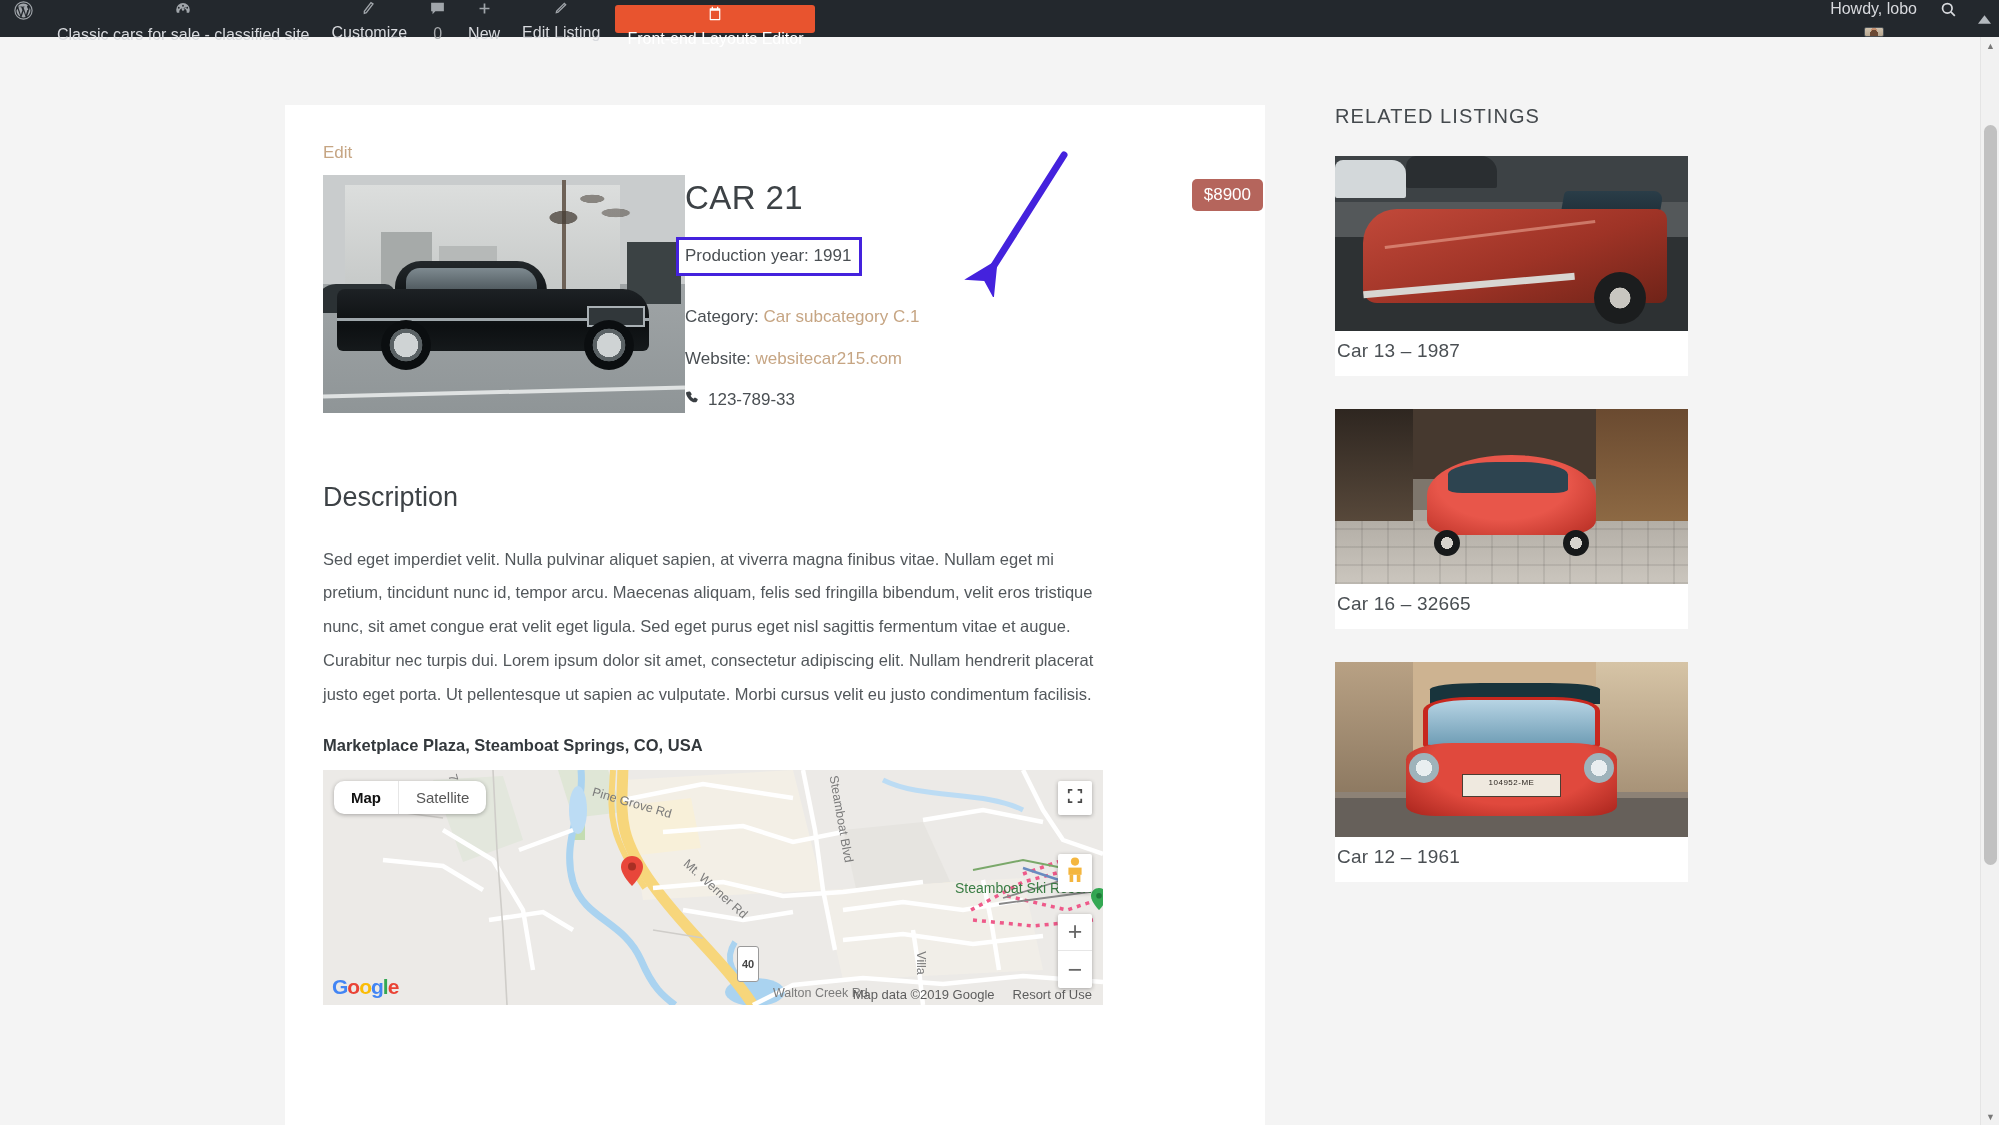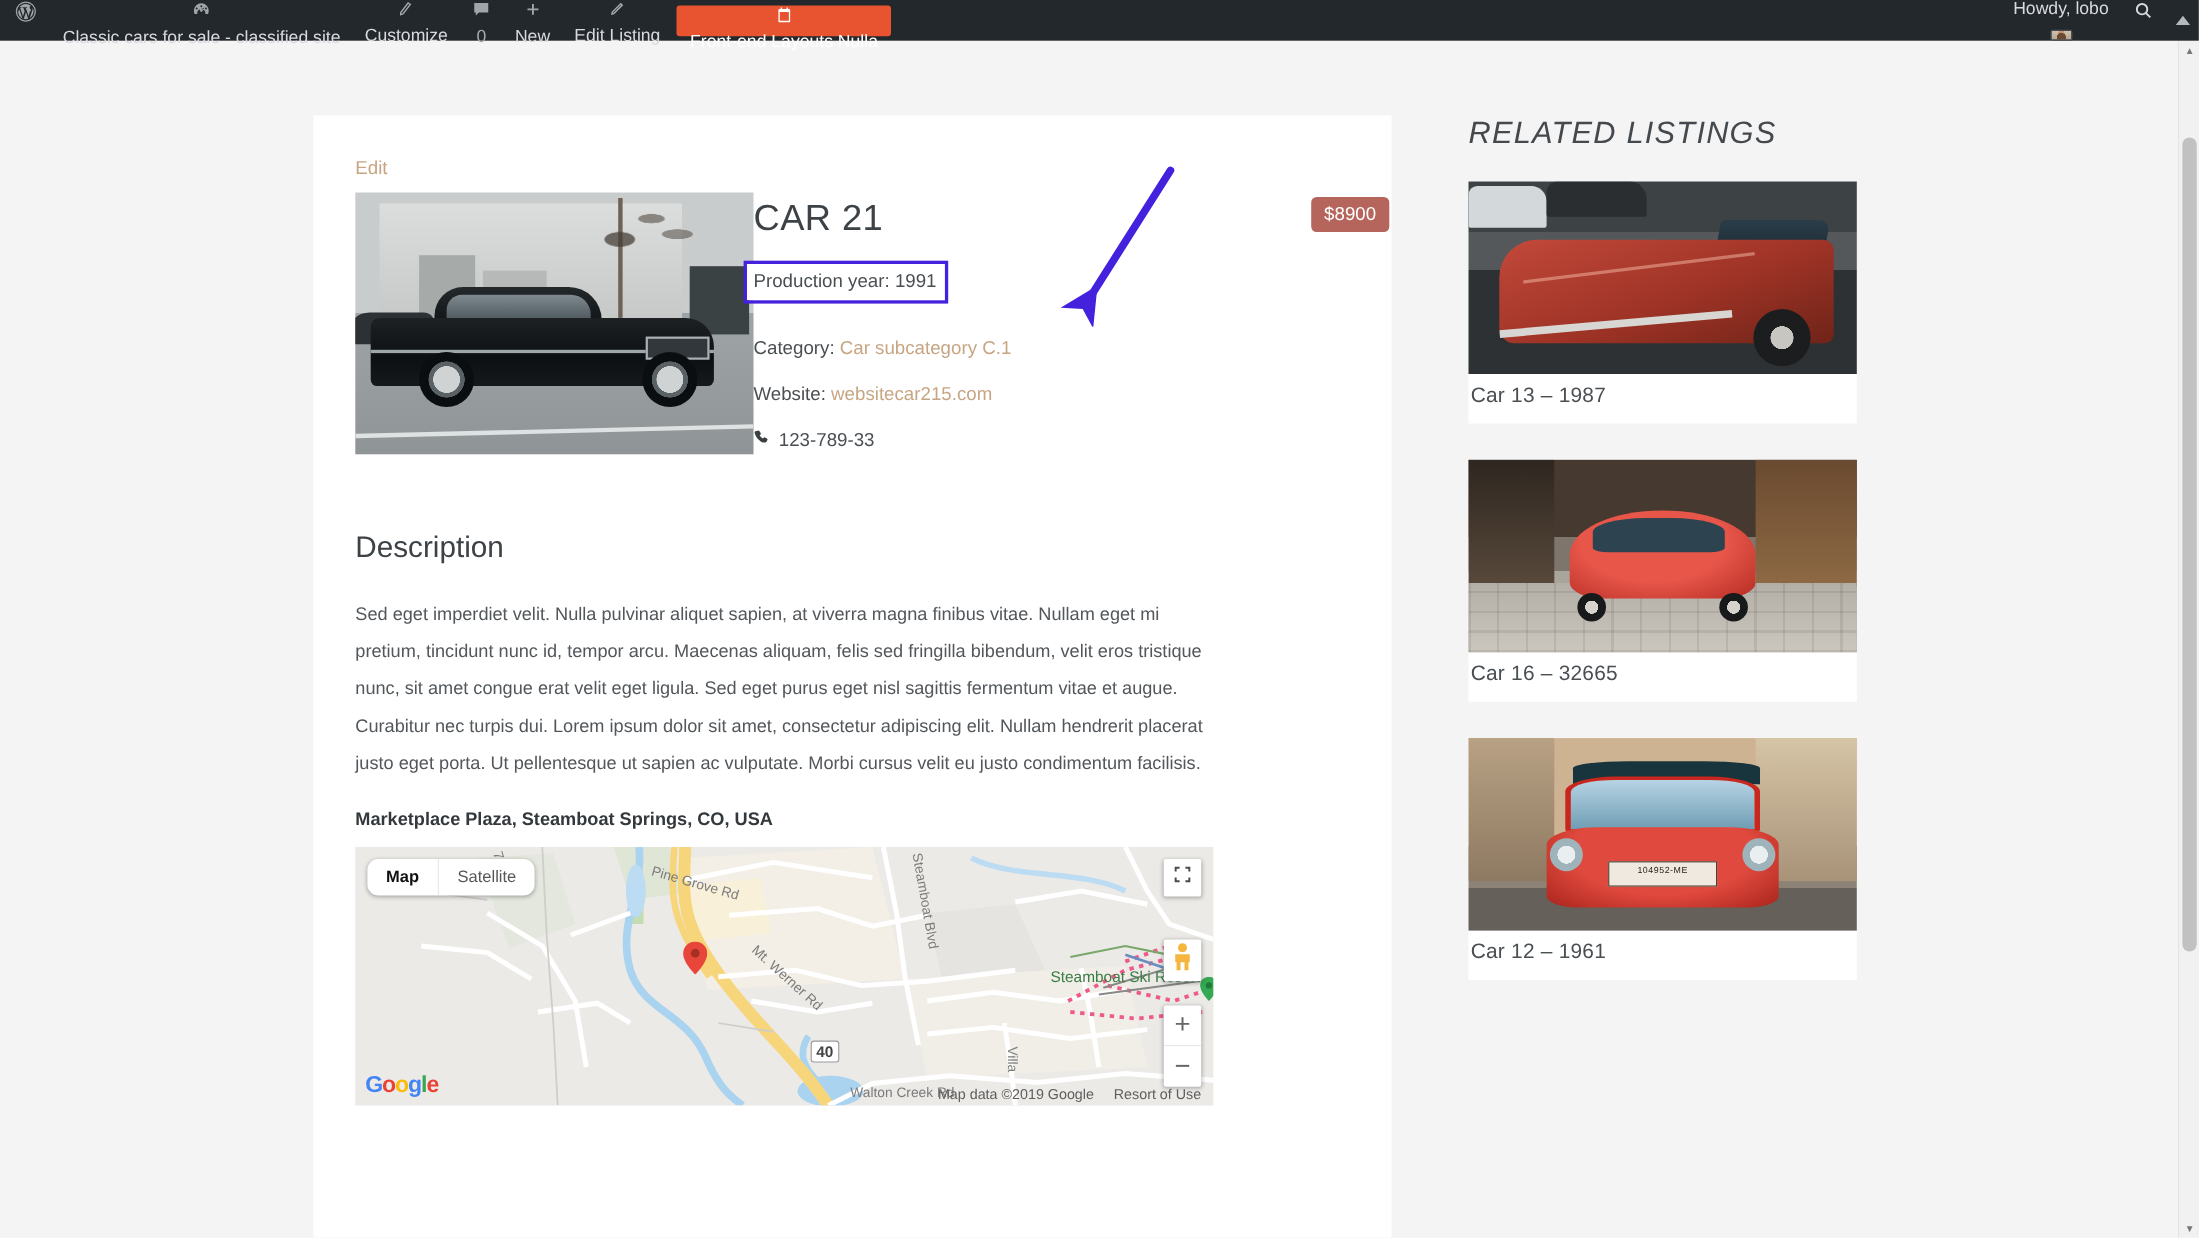--- a/index.html
+++ b/index.html
@@ -312,36 +312,35 @@
     position: absolute;
     font-size: 12.5px; color: #7b7b7b;
     white-space: nowrap;
     pointer-events: none;
   }
   .map-label.green { color: #3a7d44; font-size: 14px; }
   .map-shield {
     position: absolute;
     background: #fff; border: 1.5px solid #9a9a9a;
     border-radius: 3px;
-    font-size: 14px; color: #444;
-    padding: 1px 4px;
+    font-size: 11px; color: #444;
+    padding: 11px 4px;
     font-weight: 700;
   }
 
   
   #sidebar {
     position: absolute;
     left: 1335px; top: 68px;
     width: 380px;
   }
   #sidebar-heading {
-    font-size: 28px; color: #44494d;
+    font-size: 20px; color: #44494d;
     letter-spacing: 1.1px;
     margin-bottom: 28px;
-    font-style: italic;
   }
   .related-card {
     width: 353px;
     background: #fff;
     margin-bottom: 33px;
     cursor: pointer;
   }
   .related-thumb {
     width: 353px; height: 175px;
     position: relative; overflow: hidden;
@@ -547,21 +546,21 @@
     </span>
     <span>Edit Listing</span>
   </div>
 
   <div class="ab-item ab-highlight">
     <span class="ab-icon">
       <svg width="16" height="17" viewBox="0 0 24 24" fill="#ffffff">
         <path d="M7 2h2v2h6V2h2v2h2a1 1 0 0 1 1 1v16a1 1 0 0 1-1 1H5a1 1 0 0 1-1-1V5a1 1 0 0 1 1-1h2zM5.8 8v12.2h12.4V8z"></path>
       </svg>
     </span>
-    <span>Front-end Layouts Nulla</span>
+    <span>Front-end Layouts Editor</span>
   </div>
 
   <div class="ab-flex-spacer"></div>
 
   <div class="ab-item ab-howdy">
     <span>Howdy, lobo</span>
     <span class="ab-avatar"></span>
   </div>
 
   <div class="ab-item">

